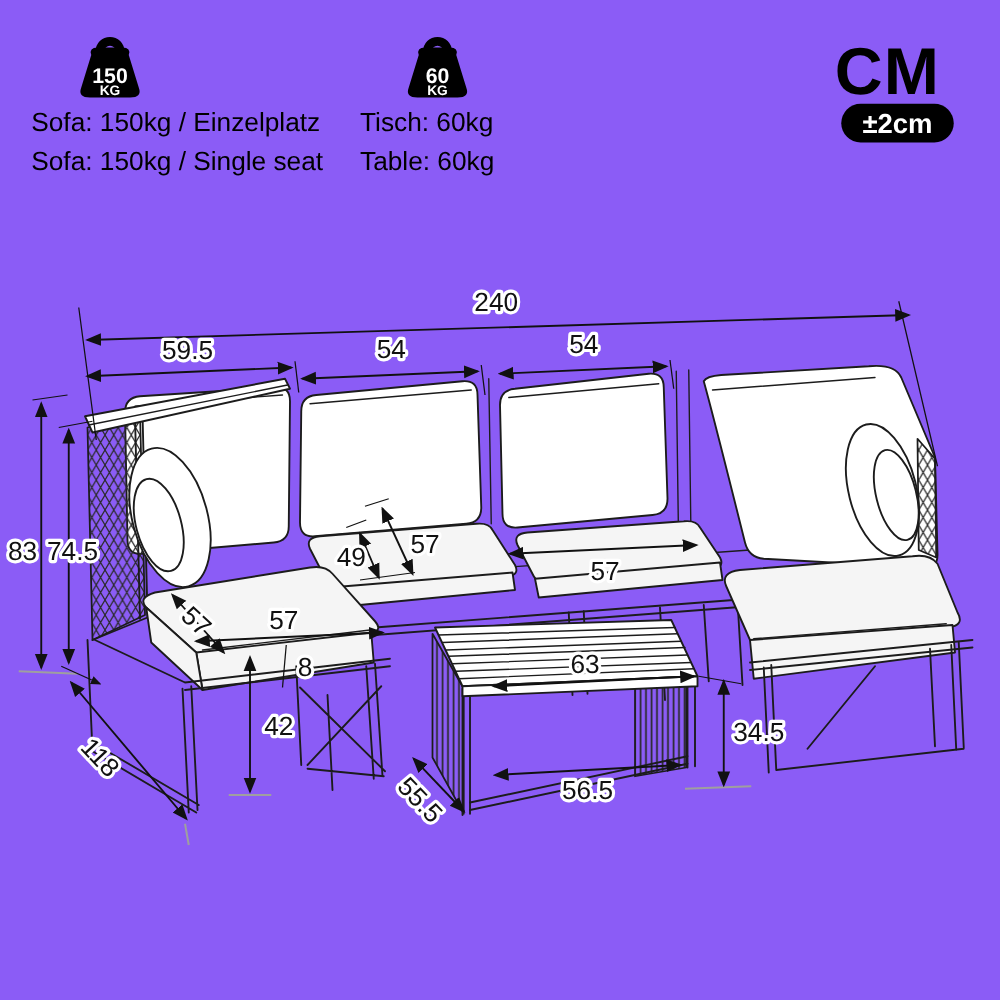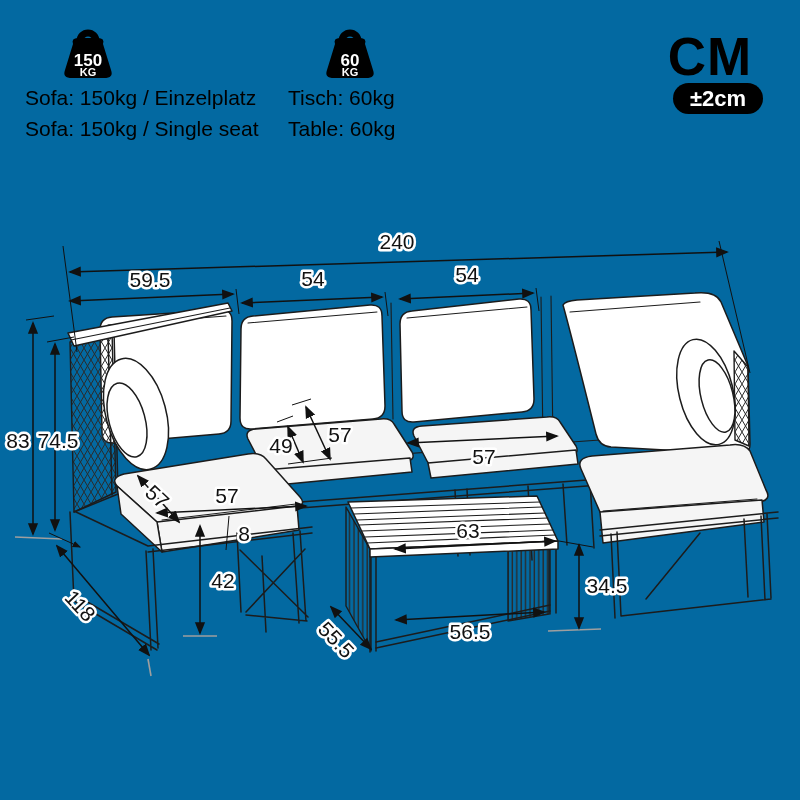--- a/index.html
+++ b/index.html
@@ -1,16 +1,16 @@
 <!DOCTYPE html>
 <html><head>
 <meta charset="utf-8">
 <style>
   html,body{margin:0;padding:0;background:#ffffff;}
-  .stage{position:relative;width:800px;height:800px;background:#0369a1;overflow:hidden;
+  .stage{position:relative;width:800px;height:800px;background:#8b5cf6;overflow:hidden;
          font-family:"Liberation Sans", sans-serif;}
   svg text{font-family:"Liberation Sans", sans-serif;}
   
   .ln   {stroke:#1c1c1c;stroke-width:1.5;fill:none;stroke-linecap:round;stroke-linejoin:round;}
   .lnth {stroke:#1c1c1c;stroke-width:1.1;fill:none;stroke-linecap:round;stroke-linejoin:round;}
   .fillw{stroke:#1c1c1c;stroke-width:1.5;fill:#ffffff;stroke-linejoin:round;}
   .fillc{stroke:#1c1c1c;stroke-width:1.5;fill:#f5f5f5;stroke-linejoin:round;}
   .weave{stroke:#1c1c1c;stroke-width:1.4;fill:url(#weave);stroke-linejoin:round;}
   .slat {stroke:#1c1c1c;stroke-width:1.4;fill:url(#slats);stroke-linejoin:round;}
   

